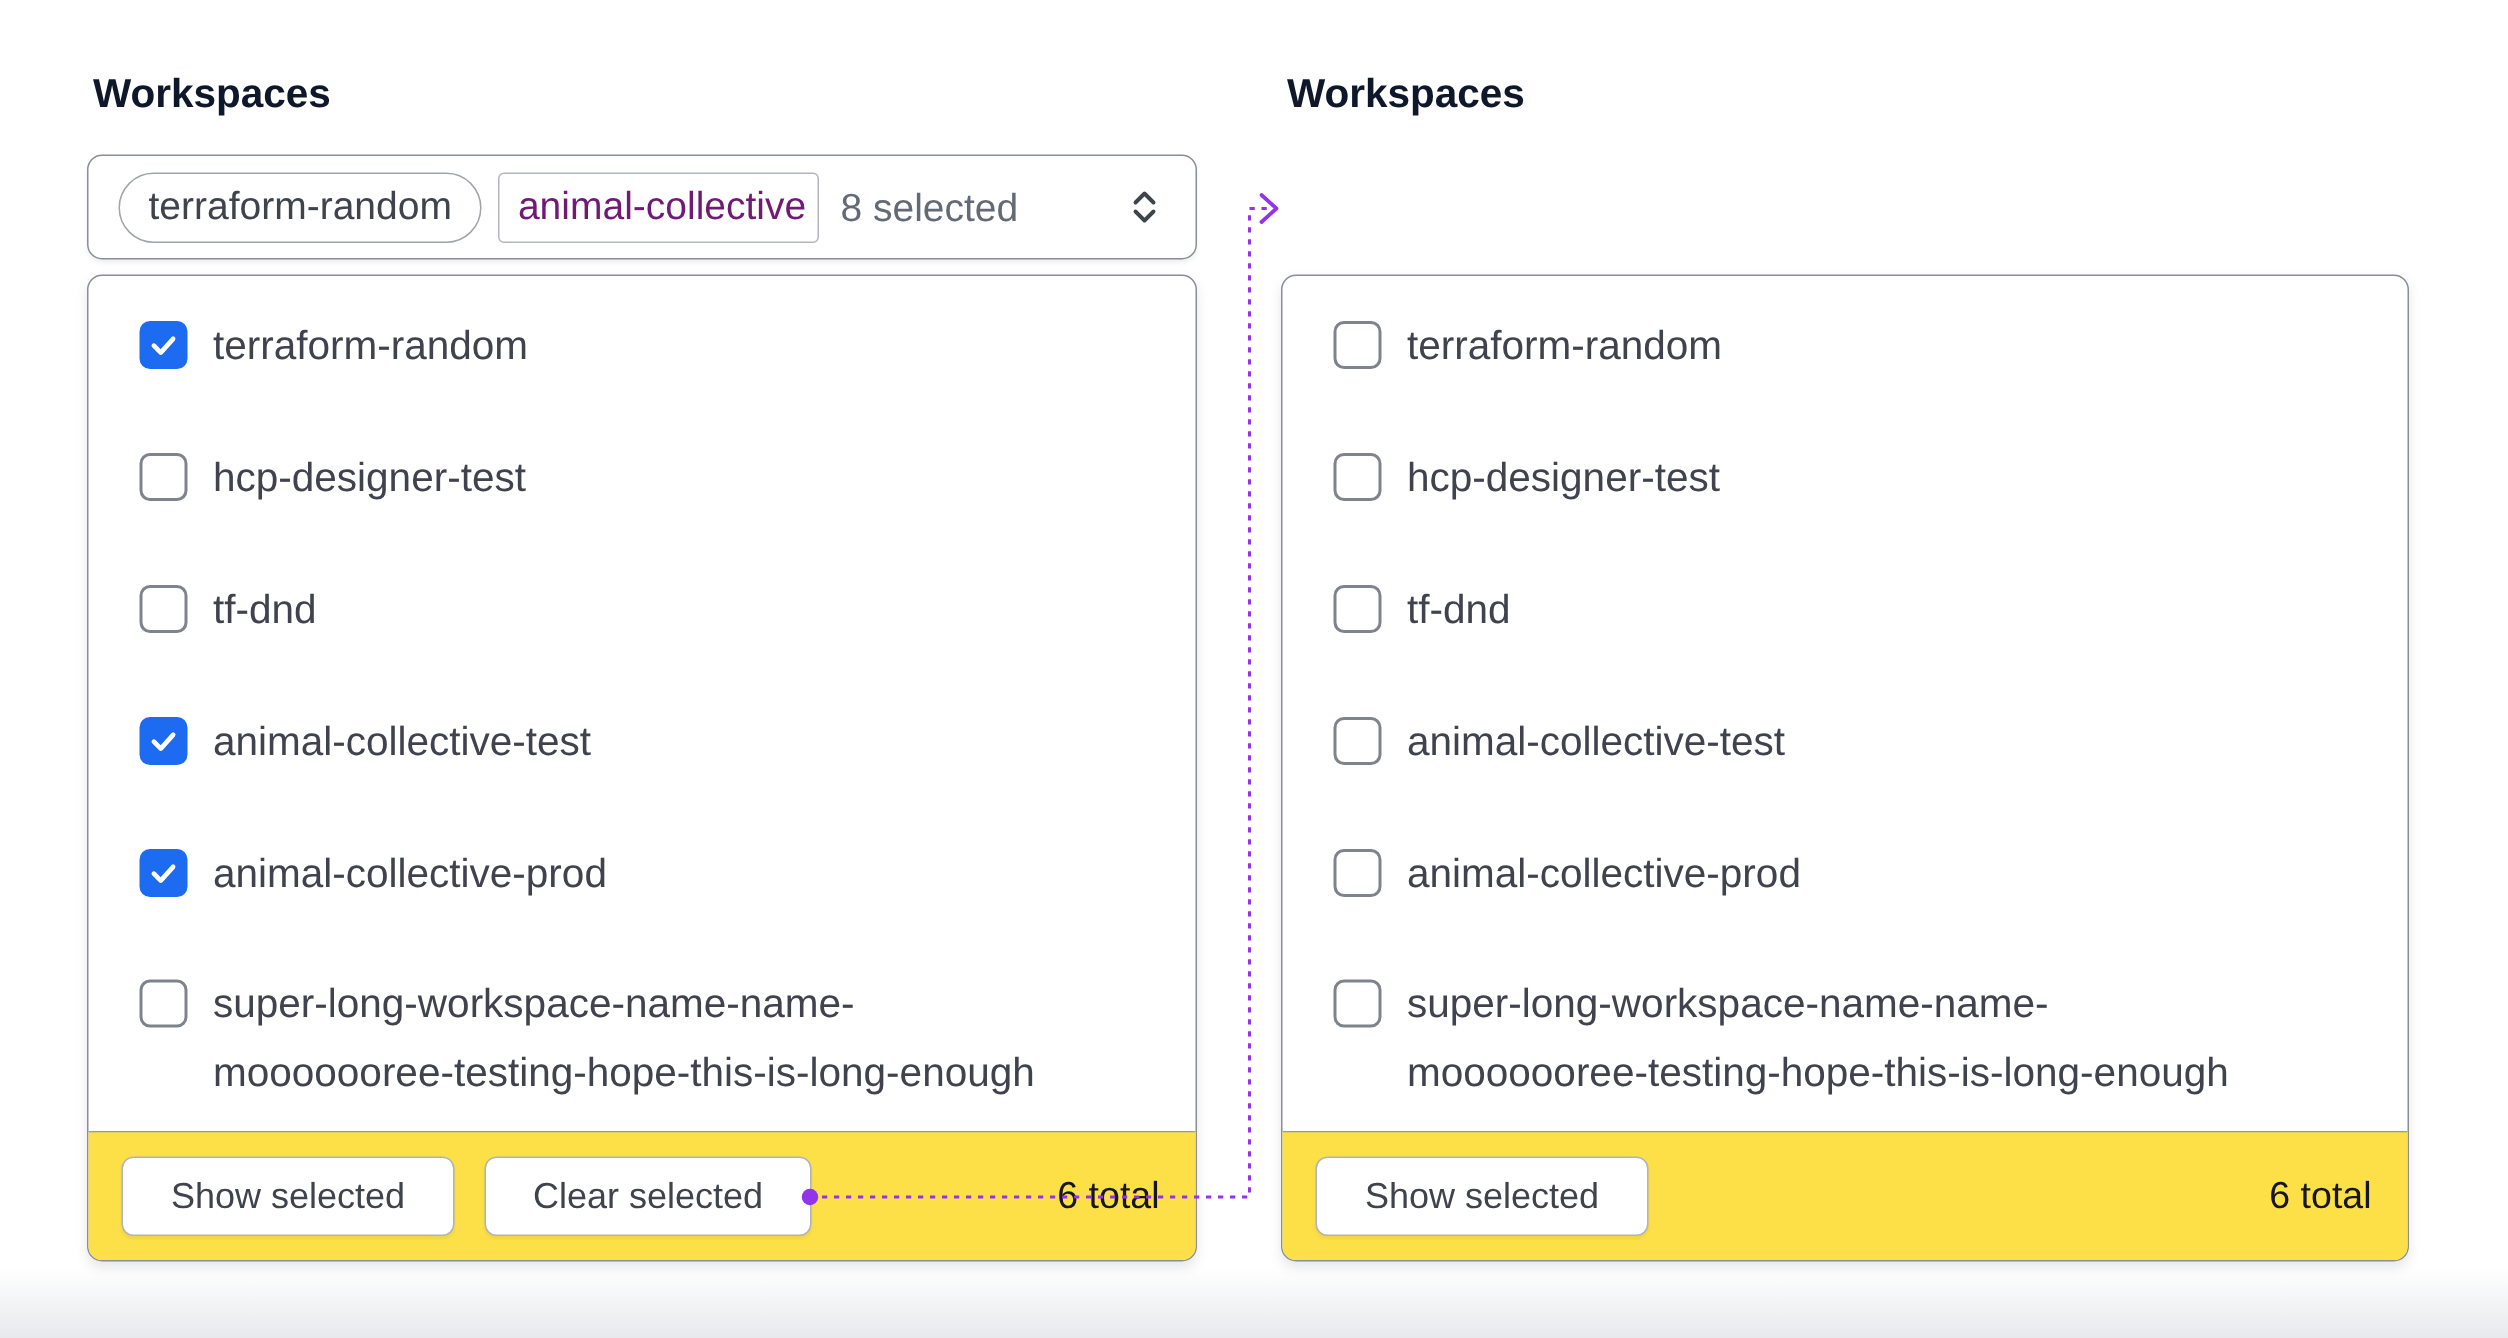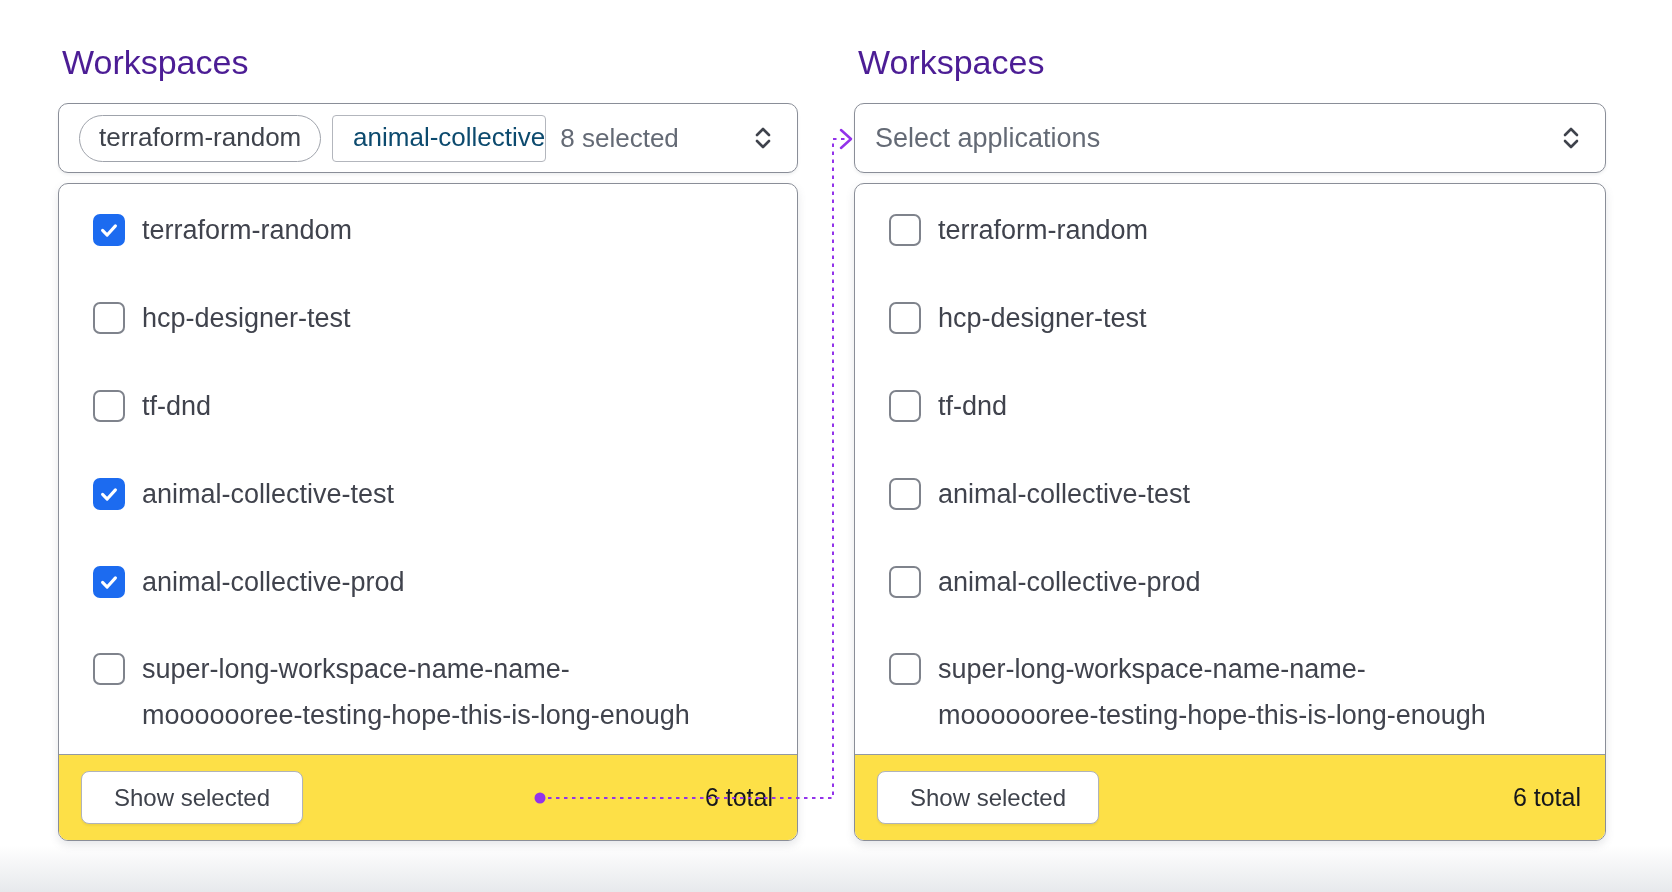--- a/index.html
+++ b/index.html
@@ -11,37 +11,37 @@
   .page-fade {
     position:absolute; left:0; right:0; top:845px; height:47px;
     background:linear-gradient(to bottom, rgba(231,233,236,0), #e7e9ec);
   }
   .group { position:absolute; top:0; height:892px; }
   .group-left  { left:58px;  width:740px; }
   .group-right { left:854px; width:752px; }
 
   .field-label {
     position:absolute; top:46px; left:4px;
-    font-size:34px; font-weight:400; color:#4c1d95; line-height:32px;
+    font-size:27px; font-weight:700; color:#0f172a; line-height:32px;
   }
 
   .trigger {
     position:absolute; top:103px; left:0; right:0; height:70px;
     background:#fff; border:1.5px solid #8a8e98; border-radius:10px;
     box-sizing:border-box; display:flex; align-items:center; padding:0 20px;
     box-shadow:0 2px 3px rgba(101,106,118,.10);
   }
   .tag-pill {
     border:1.5px solid #9fa3ab; border-radius:999px; padding:6px 19px 8px;
     font-size:26px; color:#3f434c; white-space:nowrap; flex:none;
   }
   .tag-rect {
     margin-left:11px; border:1.5px solid #b3b6bd; border-radius:4px;
-    padding:6px 0 8px 12px; font-size:26px; color:#0c4a6e; width:214px;
-    overflow:hidden; white-space:nowrap; box-sizing:border-box; flex:none;text-align:right;
+    padding:6px 0 8px 12px; font-size:26px; color:#701a75; width:214px;
+    overflow:hidden; white-space:nowrap; box-sizing:border-box; flex:none;
   }
   .count { margin-left:14px; font-size:26px; color:#646a75; white-space:nowrap; }
   .placeholder { font-size:27px; color:#646a75; }
   .chev { margin-left:auto; flex:none; display:flex; }
 
   .listbox {
     position:absolute; top:183px; left:0; right:0; height:658px;
     background:#fff; border:1.5px solid #8a8e98; border-radius:10px;
     box-sizing:border-box; box-shadow:0 4px 8px rgba(101,106,118,.16);
   }
@@ -140,39 +140,29 @@
         <div class="opt-row two-line">
           <span class="cb" data-checked="false"></span>
           <span class="opt-label">
               <span class="line">super-long-workspace-name-name-</span>
               <span class="line">mooooooree-testing-hope-this-is-long-enough</span>
             </span>
         </div>
       </div>
       <div class="footer">
         <button class="btn btn-show">Show selected</button>
+        <button class="btn btn-clear">Clear selected</button>
         <span class="total">6 total</span>
       </div>
     </div>
   </div>
 
   <div class="group group-right">
     <div class="field-label">Workspaces</div>
 
-    <div class="trigger">
-      <span class="placeholder">Select applications</span>
-      <span class="chev">
-        <svg width="28" height="30" viewBox="0 0 28 30">
-            <g fill="none" stroke="#3f434c" stroke-width="2.6" stroke-linecap="round" stroke-linejoin="round">
-              <polyline points="8,12 14,6 20,12"></polyline>
-              <polyline points="8,18 14,24 20,18"></polyline>
-            </g>
-          </svg>
-      </span>
-    </div>
 
     <div class="listbox">
       <div class="options">
         <div class="opt-row">
           <span class="cb" data-checked="false"></span>
           <span class="opt-label">terraform-random</span>
         </div>
         <div class="opt-row">
           <span class="cb" data-checked="false"></span>
           <span class="opt-label">hcp-designer-test</span>

